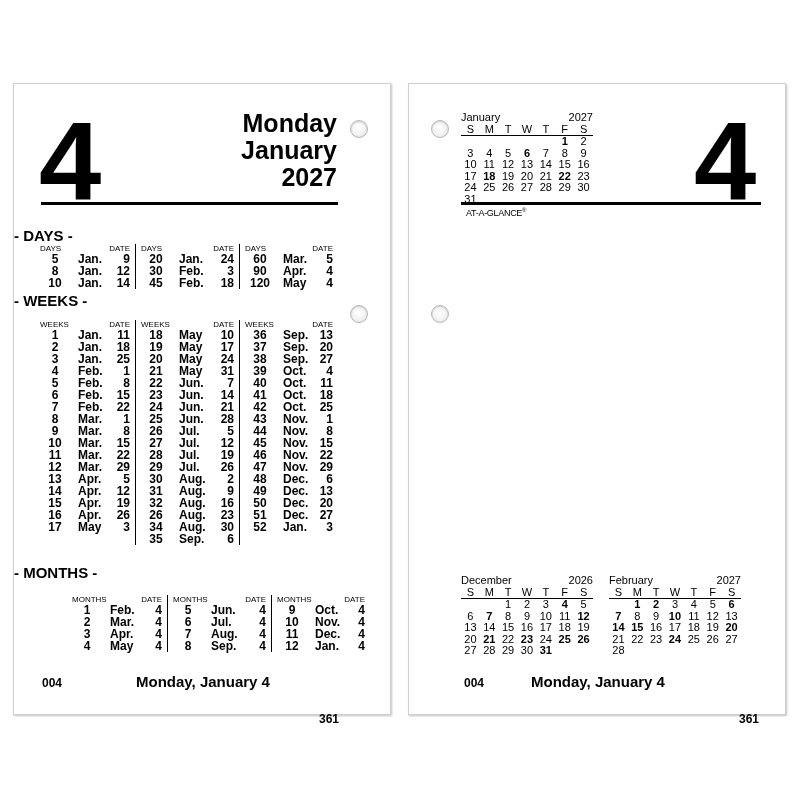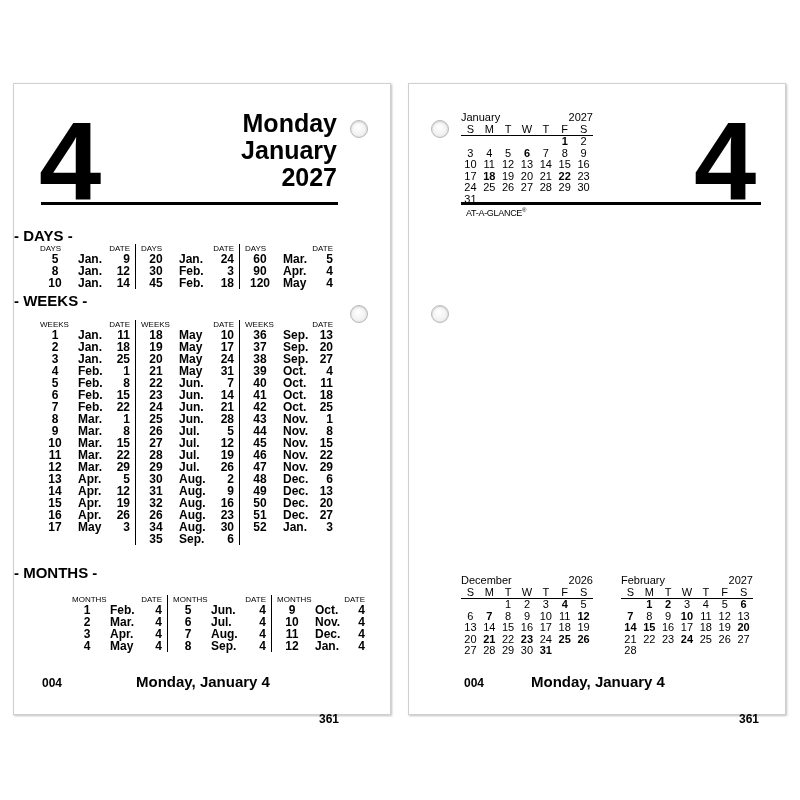--- a/index.html
+++ b/index.html
@@ -620,21 +620,21 @@
         <span class="mc-day">24</span>
         <span class="mc-day b">25</span>
         <span class="mc-day b">26</span>
         <span class="mc-day">27</span>
         <span class="mc-day">28</span>
         <span class="mc-day">29</span>
         <span class="mc-day">30</span>
         <span class="mc-day b">31</span>
       </div>
     </div>
-  <div class="minical" style="left:212px; top:491px;">
+  <div class="minical" style="left:200px; top:491px;">
       <div class="mc-title">
         <span>February</span>
         <span>2027</span>
       </div>
       <div class="mc-grid">
         <span class="mc-dow">S</span>
         <span class="mc-dow">M</span>
         <span class="mc-dow">T</span>
         <span class="mc-dow">W</span>
         <span class="mc-dow">T</span>

